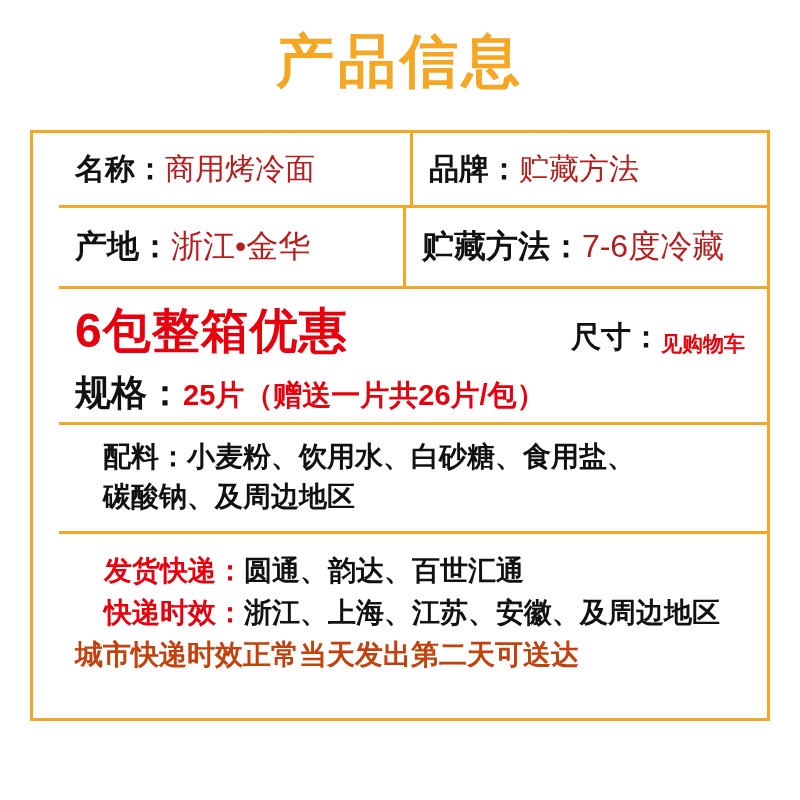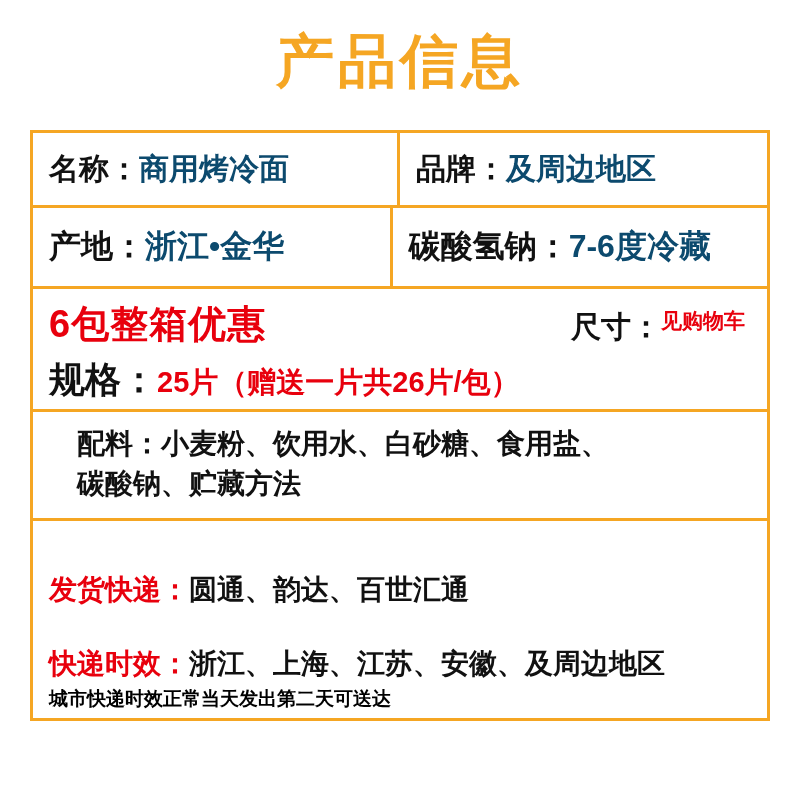--- a/index.html
+++ b/index.html
@@ -30,20 +30,21 @@
     line-height: 1.0;
   }
   .card {
     position: absolute;
     left: 30px;
     right: 30px;
     top: 130px;
     bottom: 35px;
     border: 3px solid #F5A623;
     box-sizing: border-box;
+    padding-left: 26px;
   }
   .row {
     display: flex;
     border-bottom: 3px solid #F5A623;
   }
   .row.last {
     border-bottom: none;
   }
   .cell {
     flex: 1 1 50%;
@@ -56,23 +57,23 @@
   }
   .cell.divider {
     border-right: 3px solid #F5A623;
   }
   .lbl {
     color: #111111;
     font-size: 29px;
     font-weight: bold;
   }
   .val {
-    color: #0c4a6e;
+    color: #b91c1c;
     font-size: 29px;
-    font-weight: bold;
+    font-weight: normal;
   }
   
   .r1 .cell { height: 72px; }
   .r1 .lbl, .r1 .val { font-size: 30px; }
 
   
   .r2 .cell { height: 78px; }
   .r2 .lbl, .r2 .val { font-size: 32px; }
   .r2 .cell.divider { flex: 0 0 49%; }
 
@@ -81,27 +82,27 @@
     padding: 10px 16px 4px 16px;
   }
   .promo-line {
     display: flex;
     align-items: baseline;
     justify-content: space-between;
     padding-right: 6px;
   }
   .promo-red {
     color: #E8000D;
-    font-size: 38px;
+    font-size: 48px;
     font-weight: bold;
     letter-spacing: 1px;
   }
   .promo-right {
     display: flex;
-    align-items: flex-start;
+    align-items: flex-end;
   }
   .promo-right .lbl { font-size: 30px; }
   .promo-right .redval {
     color: #E8000D;
     font-size: 21px;
     font-weight: bold;
   }
   .spec-line {
     display: flex;
     align-items: baseline;
@@ -130,61 +131,61 @@
   .ship .sline {
     display: flex;
     align-items: baseline;
     line-height: 1.5;
   }
   .ship .red {
     color: #E8000D;
     font-size: 28px;
     font-weight: bold;
     white-space: nowrap;
+    margin-left: 29px;
   }
   .ship .blk {
     color: #111111;
     font-size: 28px;
     font-weight: bold;
-    margin-top: 32px;
   }
   .ship .note {
-    color: #000000;
-    font-size: 19px;
+    color: #c2410c;
+    font-size: 28px;
     font-weight: bold;
     line-height: 1.5;
   }
 </style>
 </head>
 <body>
 
 <div class="page">
 
   <div class="title">产品信息</div>
 
   <div class="card">
 
     <div class="row r1">
       <div class="cell divider">
         <span class="lbl">名称：</span>
         <span class="val">商用烤冷面</span>
       </div>
       <div class="cell">
         <span class="lbl">品牌：</span>
-        <span class="val">及周边地区</span>
+        <span class="val">贮藏方法</span>
       </div>
     </div>
 
     <div class="row r2">
       <div class="cell divider">
         <span class="lbl">产地：</span>
         <span class="val">浙江•金华</span>
       </div>
       <div class="cell">
-        <span class="lbl">碳酸氢钠：</span>
+        <span class="lbl">贮藏方法：</span>
         <span class="val">7-6度冷藏</span>
       </div>
     </div>
 
     <div class="row">
       <div class="promo" style="flex:1 1 100%;">
         <div class="promo-line">
           <span class="promo-red">6包整箱优惠</span>
           <span class="promo-right">
             <span class="lbl">尺寸：</span>
@@ -194,21 +195,21 @@
         <div class="spec-line">
           <span class="lbl">规格：</span>
           <span class="redval">25片（赠送一片共26片/包）</span>
         </div>
       </div>
     </div>
 
     <div class="row">
       <div class="ing" style="flex:1 1 100%;margin-left:28px;">
         <div><span>配料：</span><span>小麦粉、饮用水、白砂糖、食用盐、</span></div>
-        <div>碳酸钠、贮藏方法</div>
+        <div>碳酸钠、及周边地区</div>
       </div>
     </div>
 
     <div class="row last">
       <div class="ship" style="flex:1 1 100%;">
         <div class="sline">
           <span class="red">发货快递：</span>
           <span class="blk">圆通、韵达、百世汇通</span>
         </div>
         <div class="sline">

